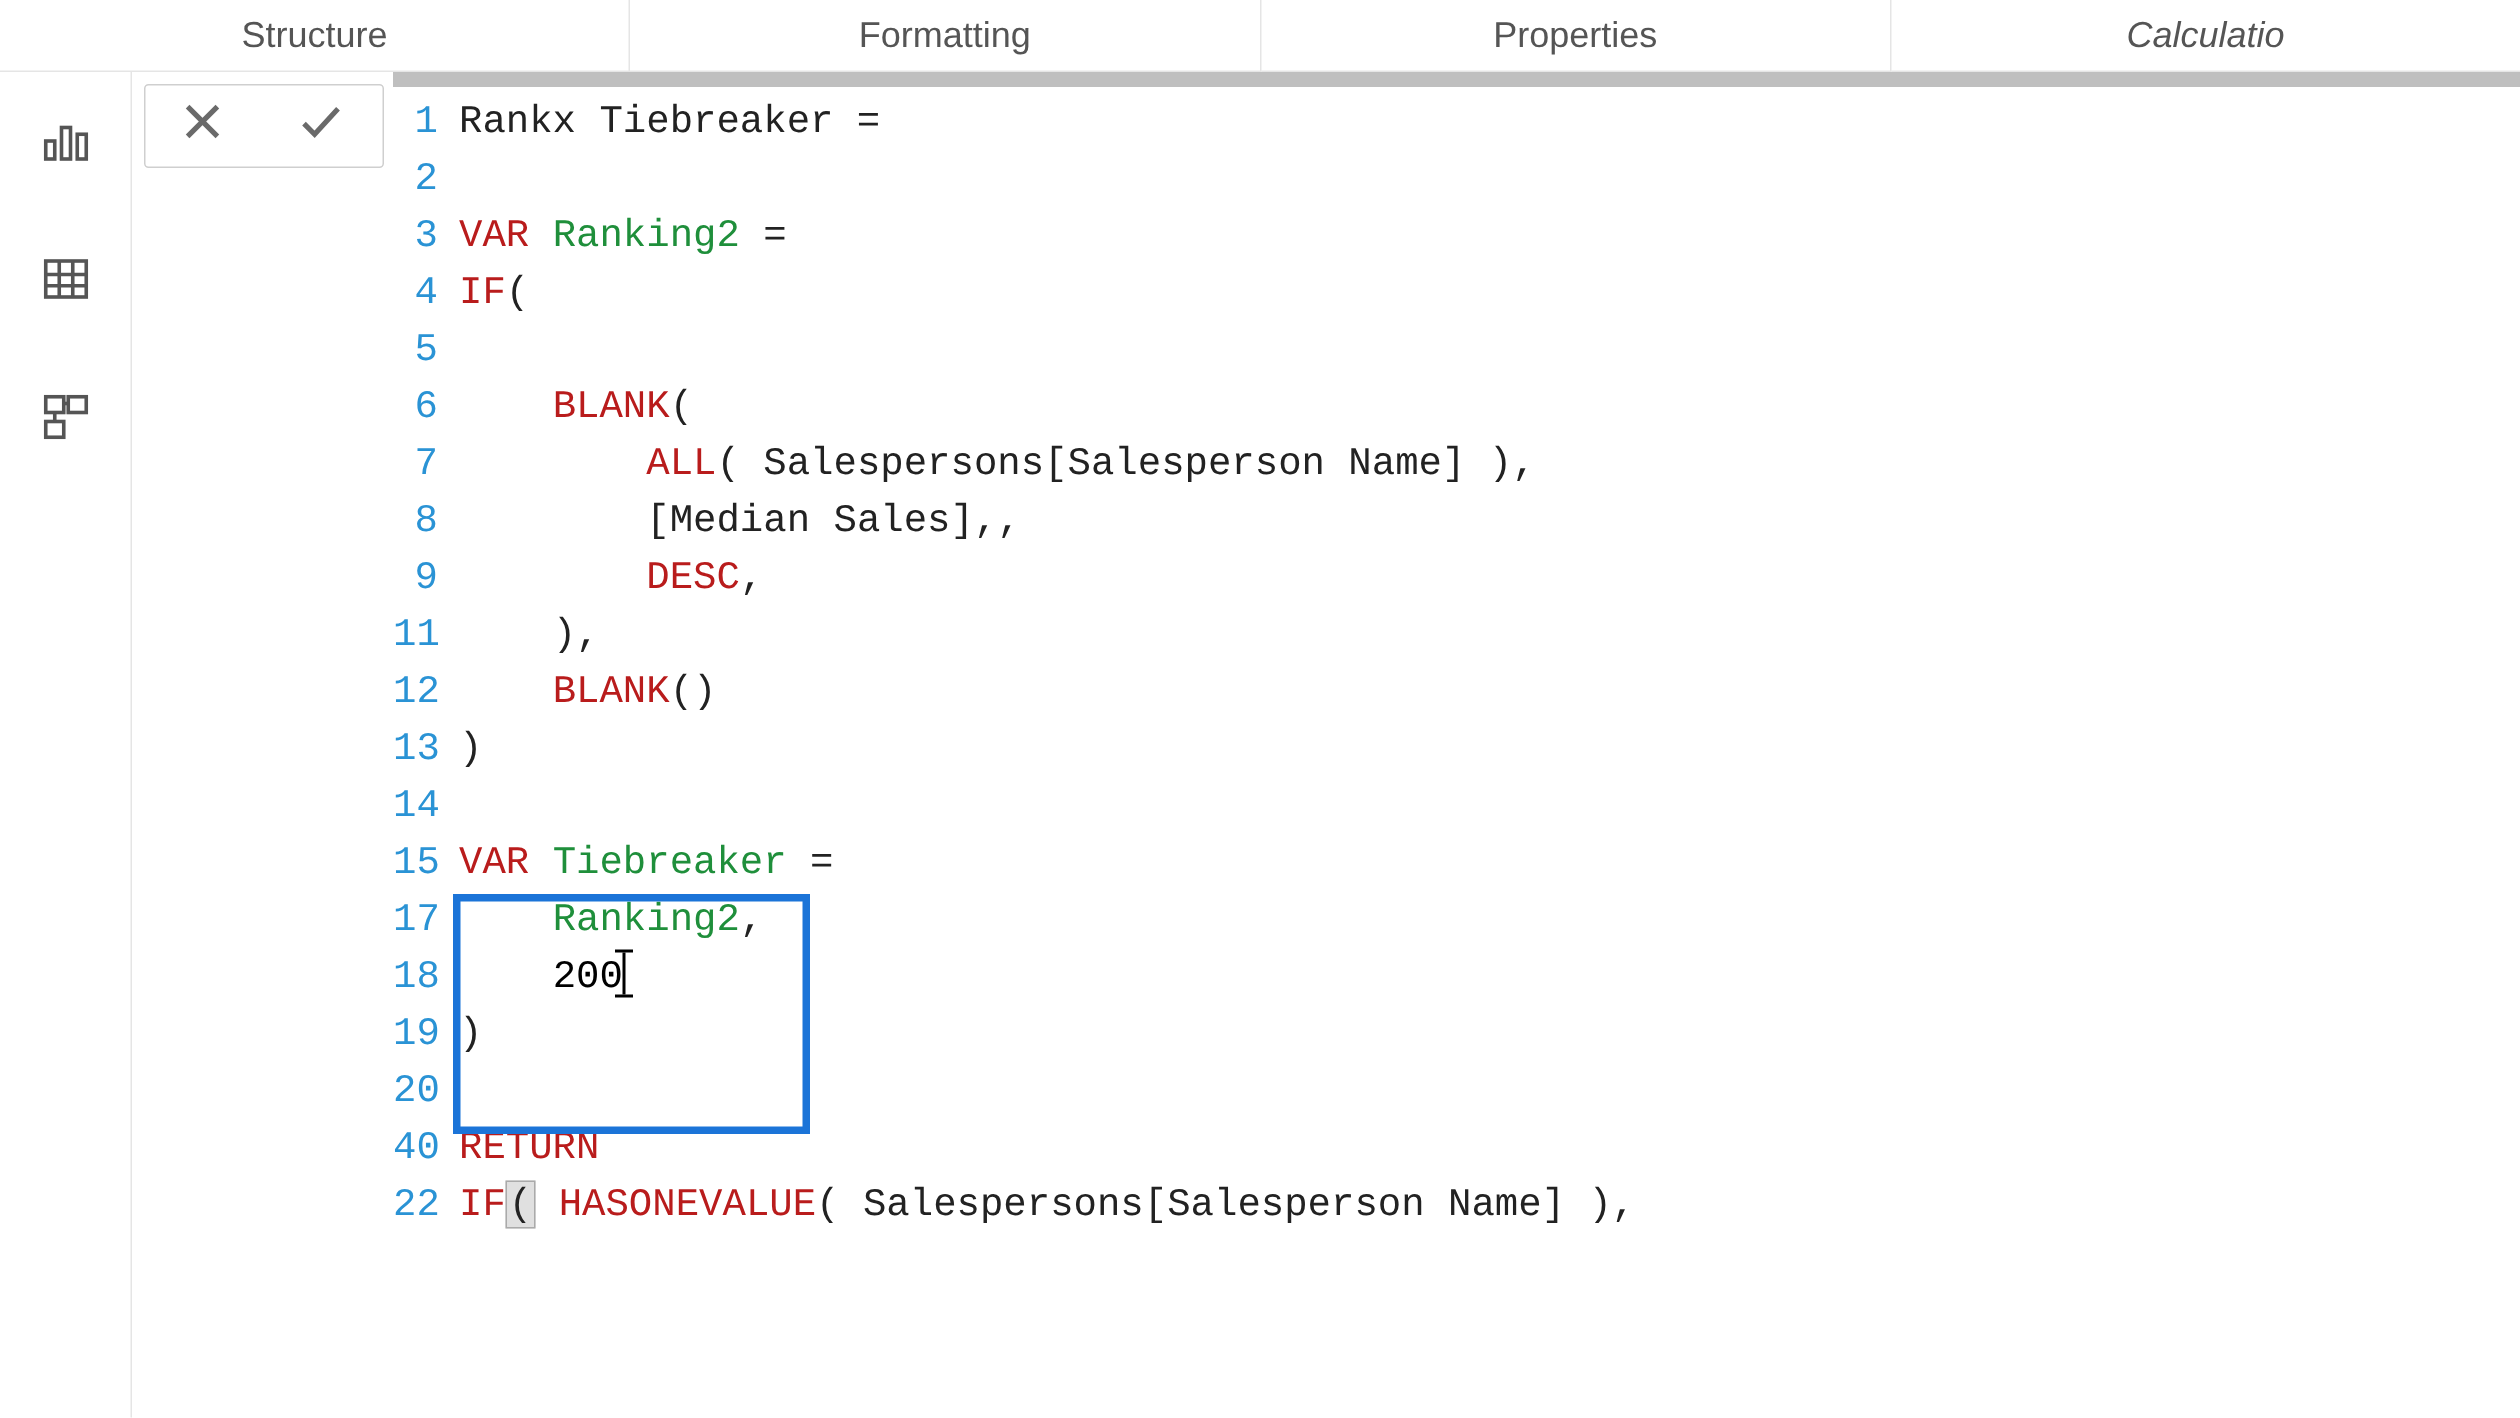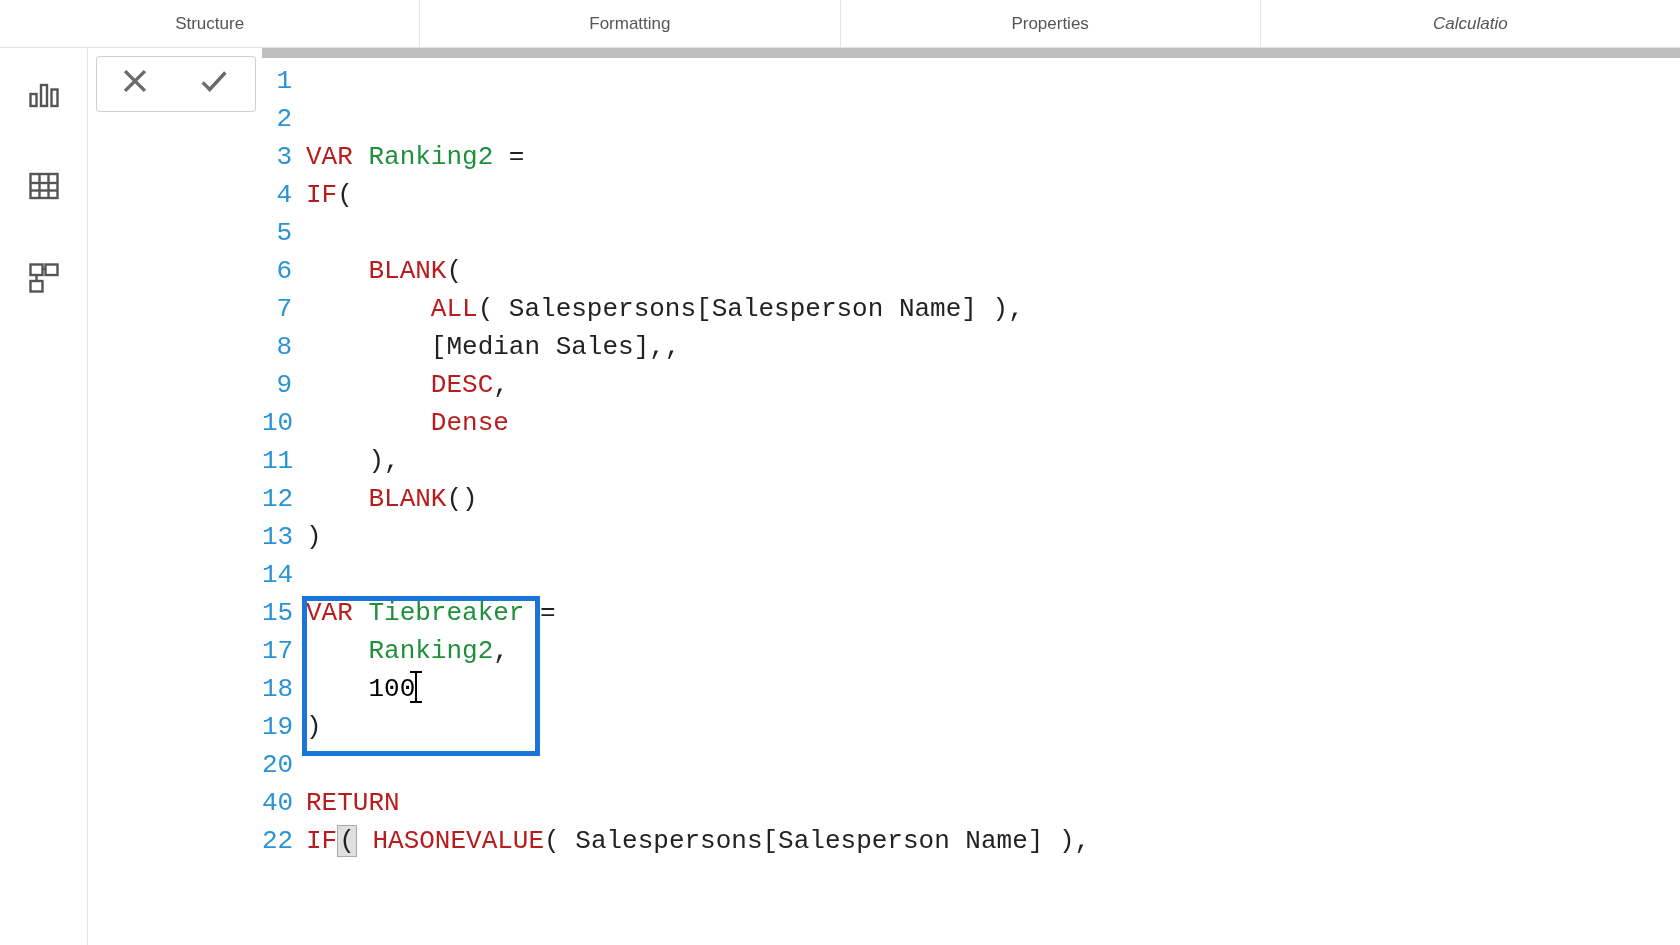--- a/index.html
+++ b/index.html
@@ -20,21 +20,21 @@
     right: 0;
     height: 48px;
     display: flex;
     background: #ffffff;
   }
   .tab {
     flex: 1;
     display: flex;
     align-items: center;
     justify-content: center;
-    font-size: 17px;
+    font-size: 24px;
     color: #555;
     border-right: 1px solid #e5e5e5;
     border-bottom: 1px solid #e5e5e5;
   }
   .tab:last-child { border-right: none; font-style: italic; }
 
   
   .left-nav {
     position: absolute;
     top: 48px;
@@ -221,54 +221,53 @@
   <span class="act">
     <svg width="40" height="34" viewBox="0 0 24 24" stroke="#6a6a6a" stroke-width="2.4" fill="none">
         <polyline points="4,13 9,18 20,6"></polyline>
       </svg>
   </span>
 </div>
 
 <div class="editor-wrap">
   <div class="editor">
 
-    <div class="code-line"><span class="lineno">1</span></div>
+    <div class="code-line"><span class="lineno">1</span><span class="code"><span class="txt">Rankx Tiebreaker =</span></span></div>
 
     <div class="code-line"><span class="lineno">2</span><span class="code"></span></div>
 
     <div class="code-line"><span class="lineno">3</span><span class="code"><span class="kw">VAR</span><span class="txt"> </span><span class="ident">Ranking2</span><span class="txt"> =</span></span></div>
 
     <div class="code-line"><span class="lineno">4</span><span class="code"><span class="kw">IF</span><span class="txt">(</span></span></div>
 
     <div class="code-line"><span class="lineno">5</span></div>
 
     <div class="code-line"><span class="lineno">6</span><span class="code"><span class="txt">    </span><span class="kw">BLANK</span><span class="txt">(</span></span></div>
 
     <div class="code-line"><span class="lineno">7</span><span class="code"><span class="txt">        </span><span class="kw">ALL</span><span class="txt">( Salespersons[Salesperson Name] ),</span></span></div>
 
     <div class="code-line"><span class="lineno">8</span><span class="code"><span class="txt">        </span><span class="txt">[Median Sales]</span><span class="txt">,,</span></span></div>
 
     <div class="code-line"><span class="lineno">9</span><span class="code"><span class="txt">        </span><span class="kw">DESC</span><span class="txt">,</span></span></div>
 
-    <div class="code-line"><span class="lineno">10</span><span class="code"><span class="txt">        </span><span class="kw">Dense</span></span></div>
 
     <div class="code-line"><span class="lineno">11</span><span class="code"><span class="txt">    </span><span class="txt">),</span></span></div>
 
     <div class="code-line"><span class="lineno">12</span><span class="code"><span class="txt">    </span><span class="kw">BLANK</span><span class="txt">()</span></span></div>
 
     <div class="code-line"><span class="lineno">13</span><span class="code"><span class="txt">)</span></span></div>
 
     <div class="code-line"><span class="lineno">14</span><span class="code"></span></div>
 
     <div class="code-line"><span class="lineno">15</span><span class="code"><span class="kw">VAR</span><span class="txt"> </span><span class="ident">Tiebreaker</span><span class="txt"> =</span></span></div>
 
 
     <div class="code-line"><span class="lineno">17</span><span class="code"><span class="txt">    </span><span class="ident">Ranking2</span><span class="txt">,</span></span></div>
 
-    <div class="code-line"><span class="lineno">18</span><span class="code"><span class="txt">    </span><span class="num">100</span><span class="caret"></span></span></div>
+    <div class="code-line"><span class="lineno">18</span><span class="code"><span class="txt">    </span><span class="num">200</span><span class="caret"></span></span></div>
 
     <div class="code-line"><span class="lineno">19</span><span class="code"><span class="txt">)</span></span></div>
 
     <div class="code-line"><span class="lineno">20</span><span class="code"></span></div>
 
     <div class="code-line"><span class="lineno">40</span><span class="code"><span class="kw">RETURN</span></span></div>
 
     <div class="code-line"><span class="lineno">22</span><span class="code"><span class="kw">IF</span><span class="txt bracket-highlight">(</span><span class="txt"> </span><span class="kw">HASONEVALUE</span><span class="txt">( Salespersons[Salesperson Name] ),</span></span></div>
 
     <div class="highlight-box" style="top:534px; left:40px; width:238px; height:160px;"></div>

